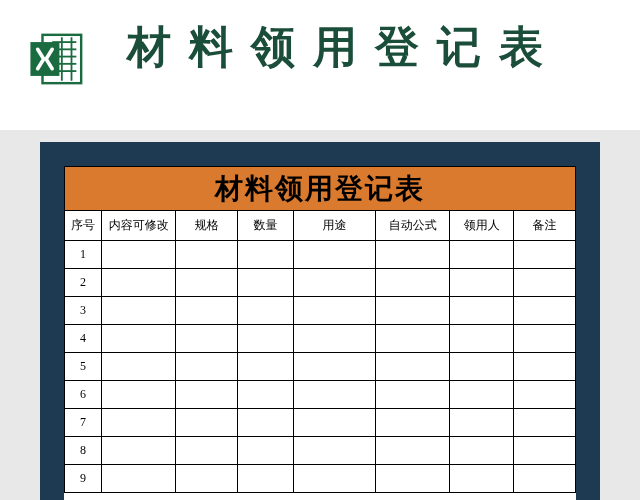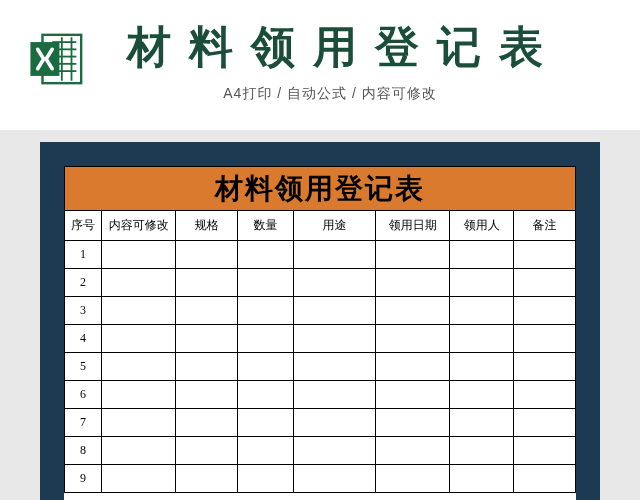--- a/index.html
+++ b/index.html
@@ -117,21 +117,20 @@
       <line x1="20" y1="22" x2="40" y2="22" stroke="#1a6b3f" stroke-width="1.5"></line>
       <line x1="20" y1="28" x2="40" y2="28" stroke="#1a6b3f" stroke-width="1.5"></line>
       <line x1="20" y1="34" x2="40" y2="34" stroke="#1a6b3f" stroke-width="1.5"></line>
       <line x1="28" y1="6" x2="28" y2="42" stroke="#1a6b3f" stroke-width="1.5"></line>
       <line x1="36" y1="6" x2="36" y2="42" stroke="#1a6b3f" stroke-width="1.5"></line>
       <rect x="2" y="10" width="24" height="28" fill="#1a6b3f"></rect>
       <path d="M 8 16 L 13 24 L 8 32 M 20 16 L 15 24 L 20 32" stroke="#ffffff" stroke-width="3" fill="none" stroke-linecap="round"></path>
     </svg>
   </div>
   <div class="main-title">材料领用登记表</div>
-  <div class="subtitle">A4打印 / 自动公式 / 内容可修改</div>
 </div>
 
 <div class="doc-area">
   <div class="doc-frame">
     <div class="doc-inner">
       <div class="doc-title-bar">
         <span class="doc-title-text">材料领用登记表</span>
       </div>
       <table>
         <colgroup>
@@ -144,21 +143,21 @@
             <col class="col-person">
             <col class="col-note">
         </colgroup>
         <thead>
           <tr>
             <th>序号</th>
             <th>内容可修改</th>
             <th>规格</th>
             <th>数量</th>
             <th>用途</th>
-            <th>领用日期</th>
+            <th>自动公式</th>
             <th>领用人</th>
             <th>备注</th>
           </tr>
         </thead>
         <tbody>
             <tr>
               <td>1</td>
               <td></td>
               <td></td>
               <td></td>

